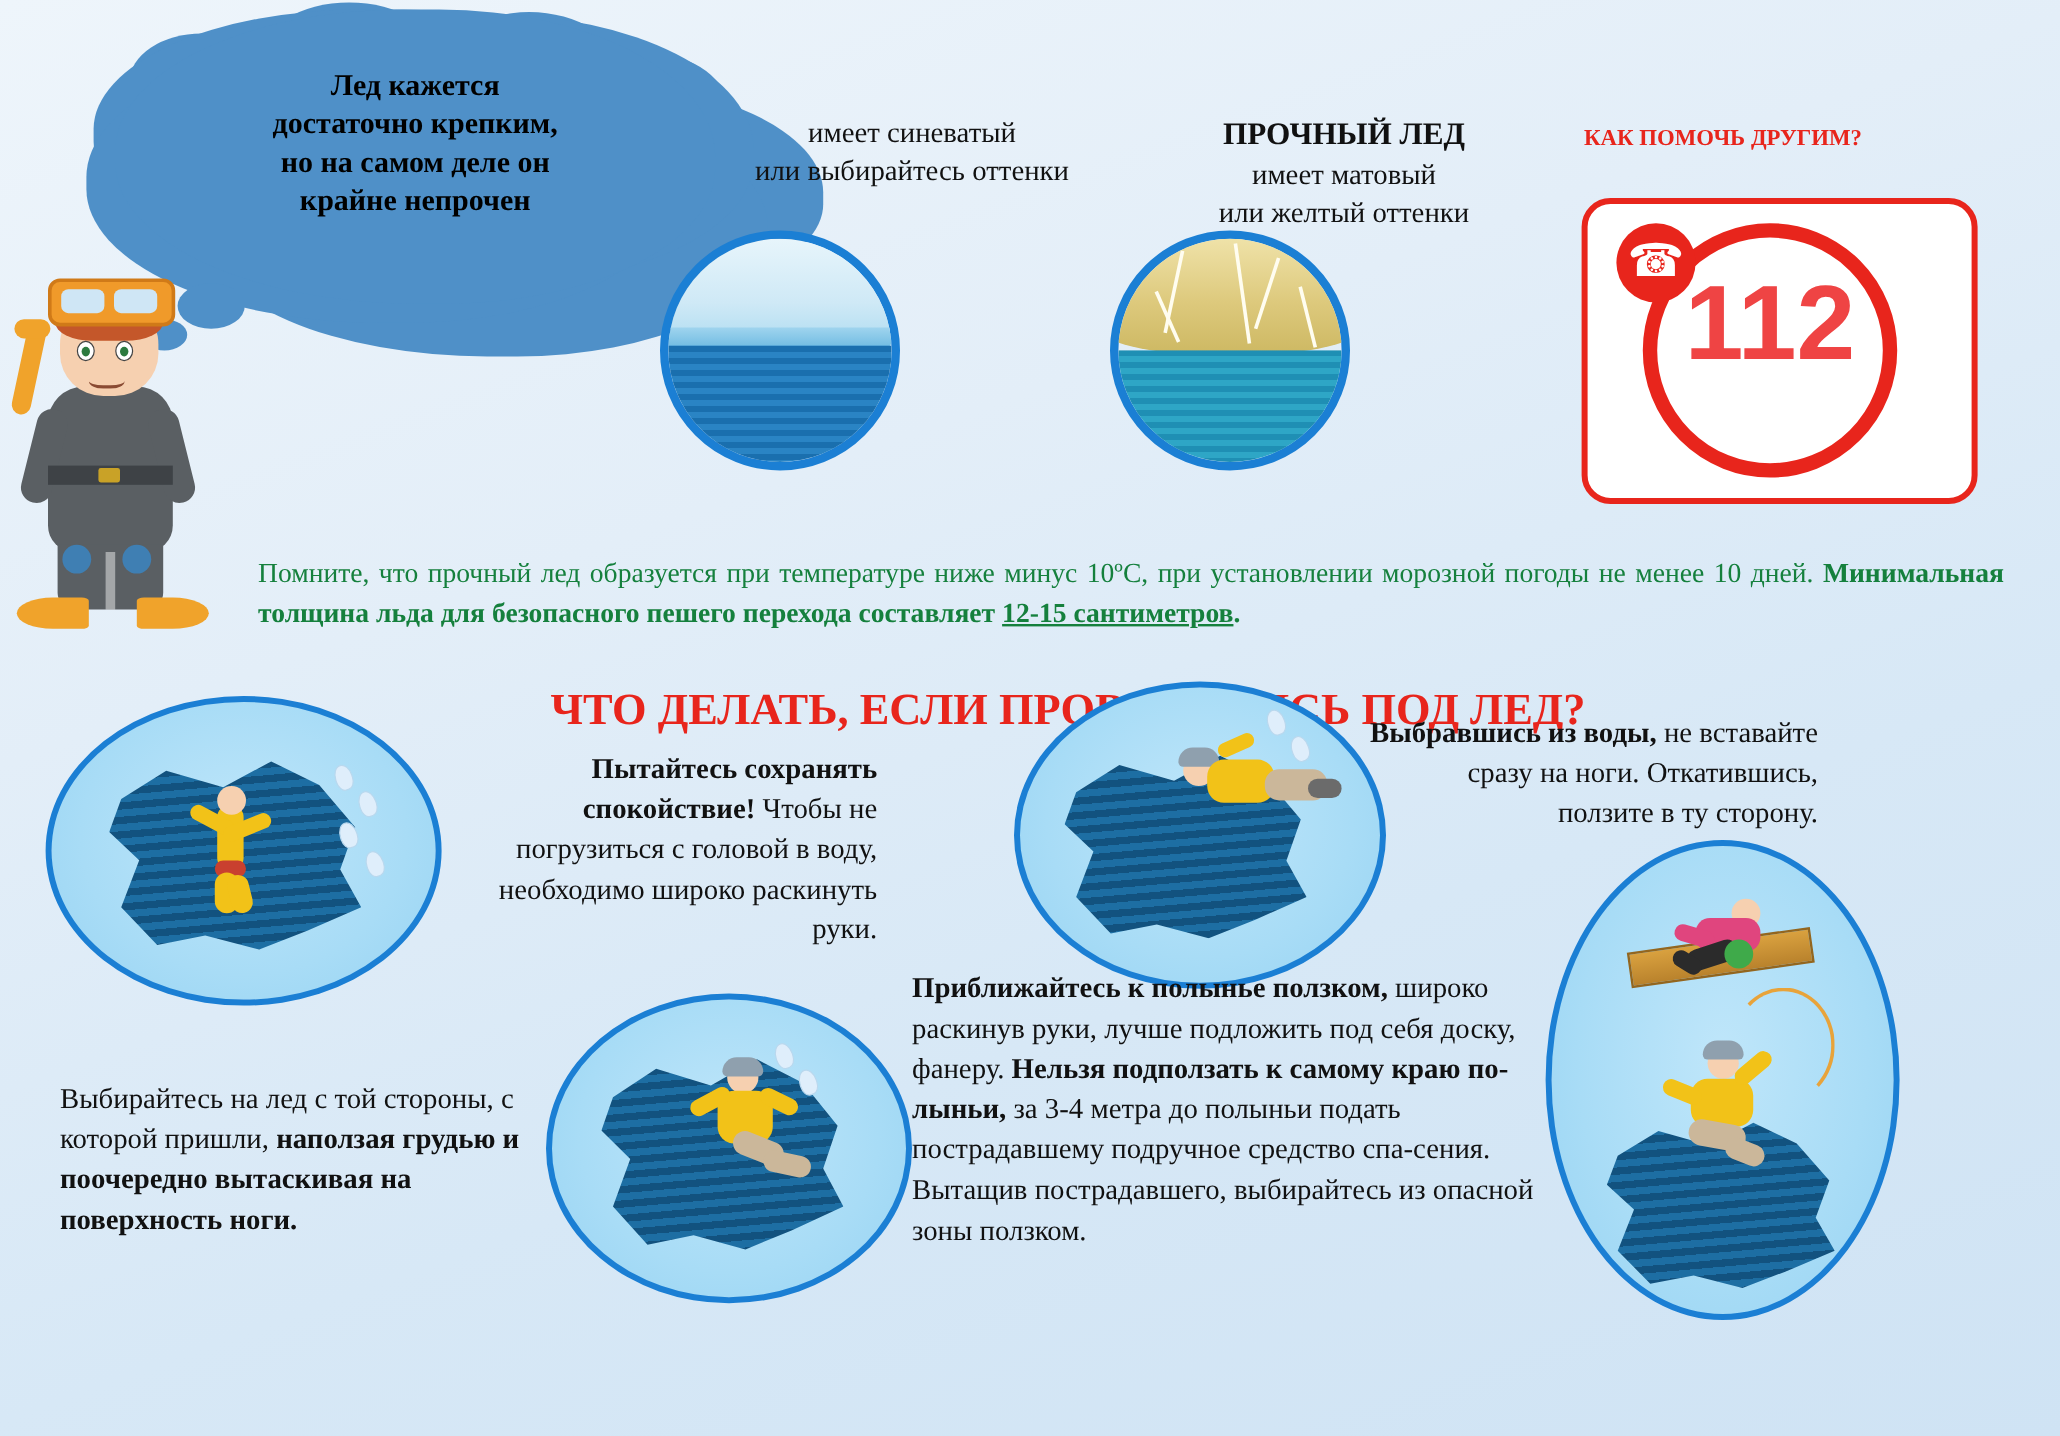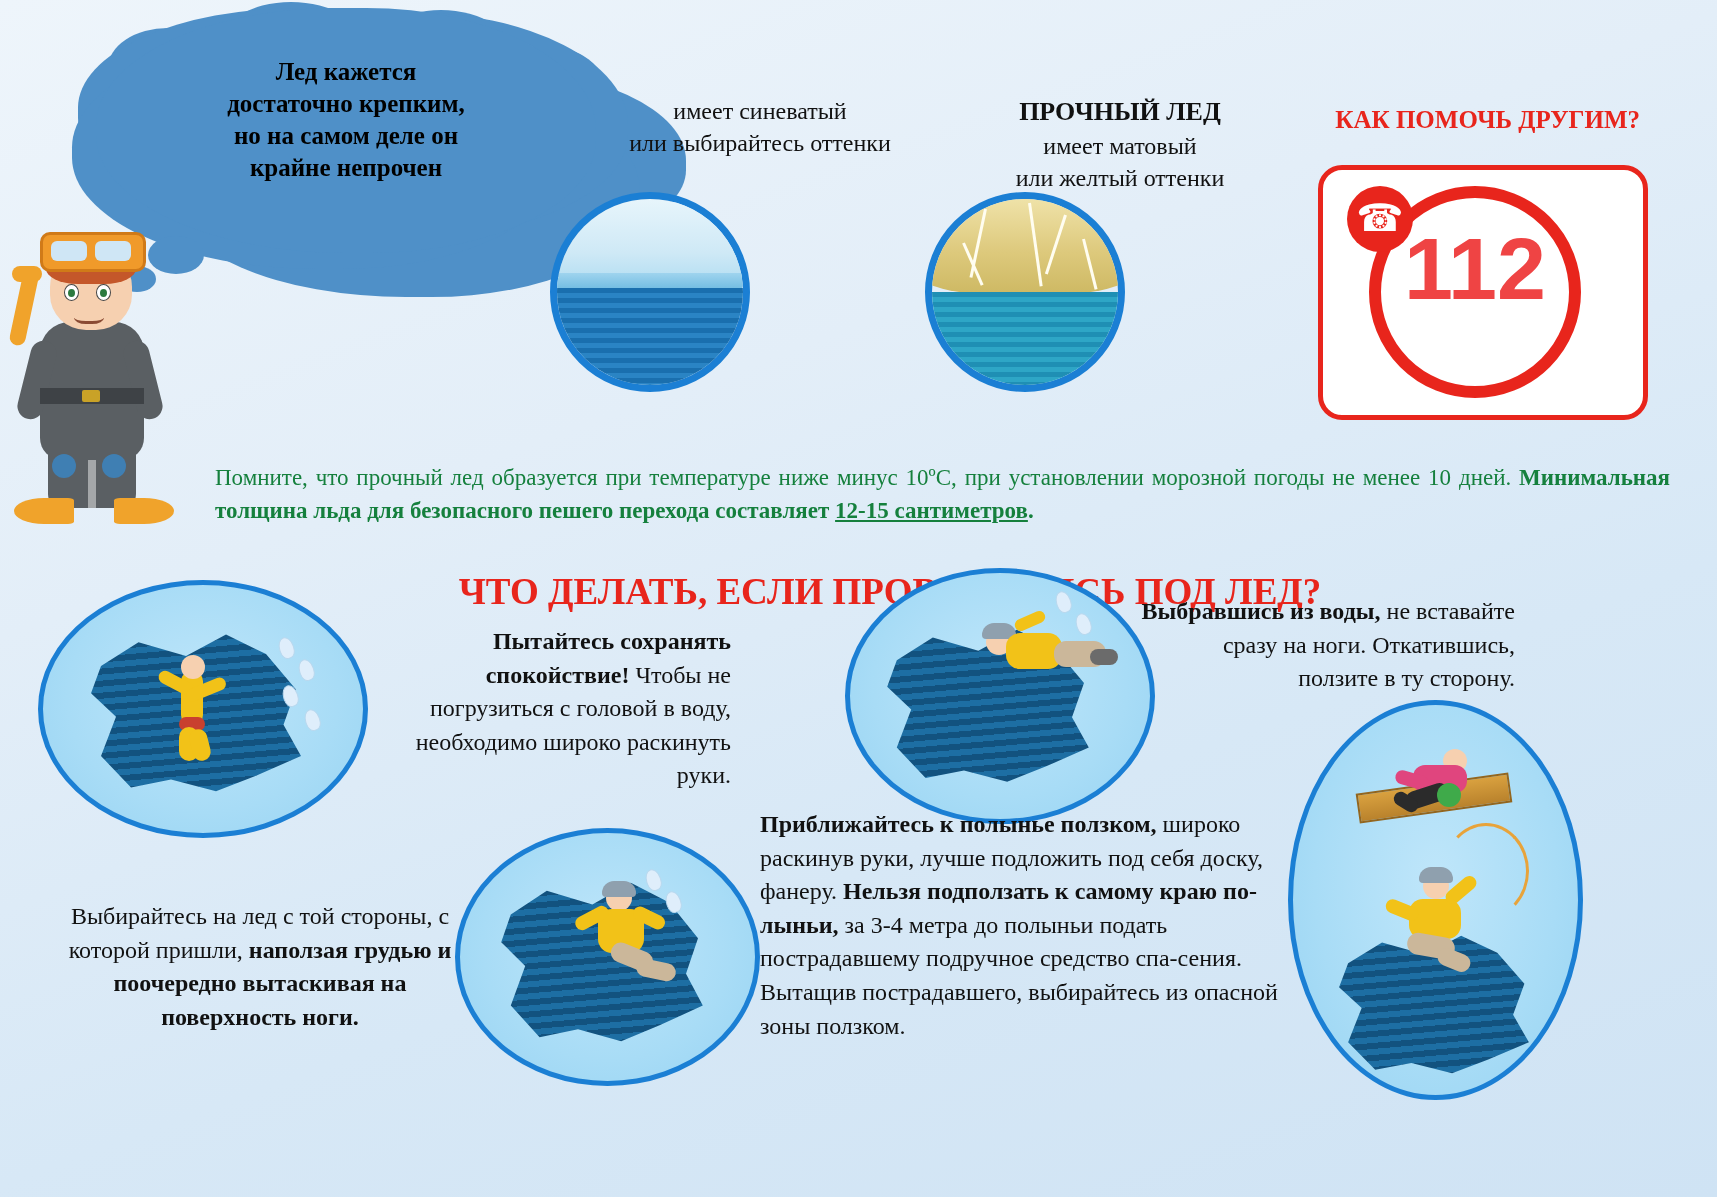--- a/index.html
+++ b/index.html
@@ -187,24 +187,24 @@
     display: block;
   }
   .col-solid { left: 580px; top: 95px; width: 360px; }
   .col-brittle { left: 940px; top: 95px; width: 360px; }
 
   .help-title {
     position: absolute;
     left: 1320px;
     top: 105px;
     width: 320px;
-    text-align: right;
+    text-align: left;
     color: #e8251c;
     font-weight: bold;
-    font-size: 25px;
+    font-size: 19px;
     line-height: 1.2;
   }
 
   
   .ice-circle {
     position: absolute;
     width: 200px;
     height: 200px;
     border-radius: 50%;
     border: 7px solid #1b7fd4;
@@ -361,21 +361,21 @@
   #tx-calm {
     left: 386px; top: 625px; width: 345px; text-align: right;
   }
   #tx-out {
     left: 1140px; top: 595px; width: 375px; text-align: right;
   }
   #tx-approach {
     left: 760px; top: 808px; width: 540px; text-align: left;
   }
   #tx-exit {
-    left: 50px; top: 900px; width: 420px; text-align: center;
+    left: 50px; top: 900px; width: 420px; text-align: left;
   }
   .plank {
     position: absolute;
     width: 150px; height: 26px;
     background: linear-gradient(180deg,#d9a13f 0%, #b9822c 100%);
     border: 2px solid #93661f;
     transform: rotate(-8deg);
   }
   .rope {
     position: absolute;

